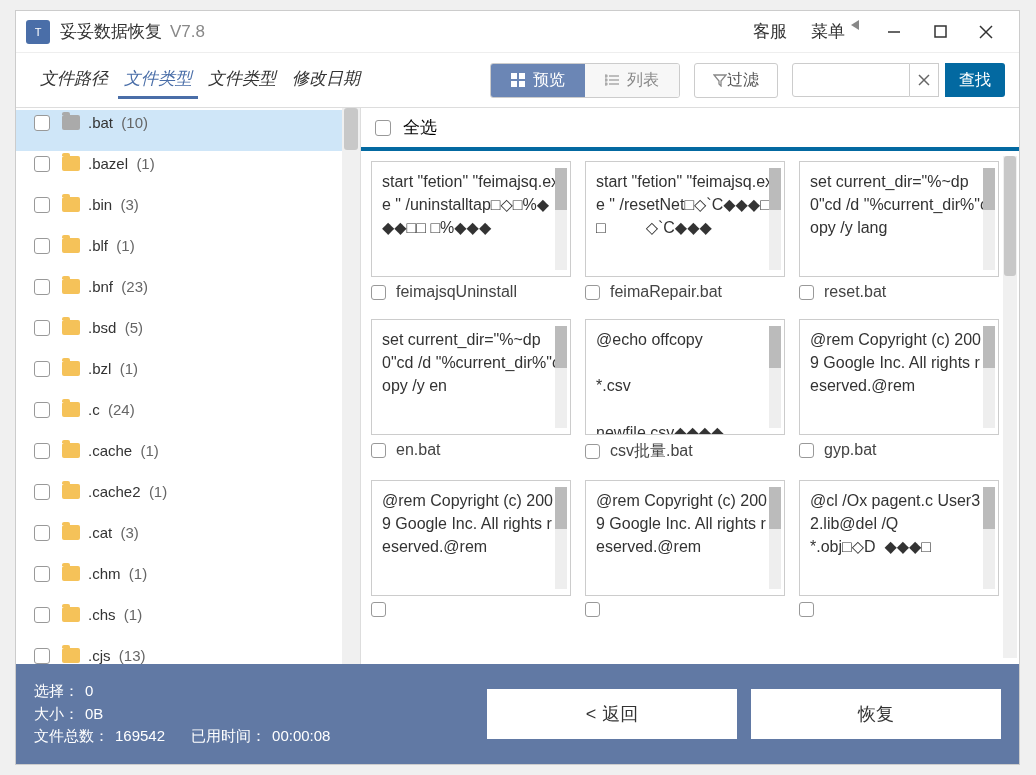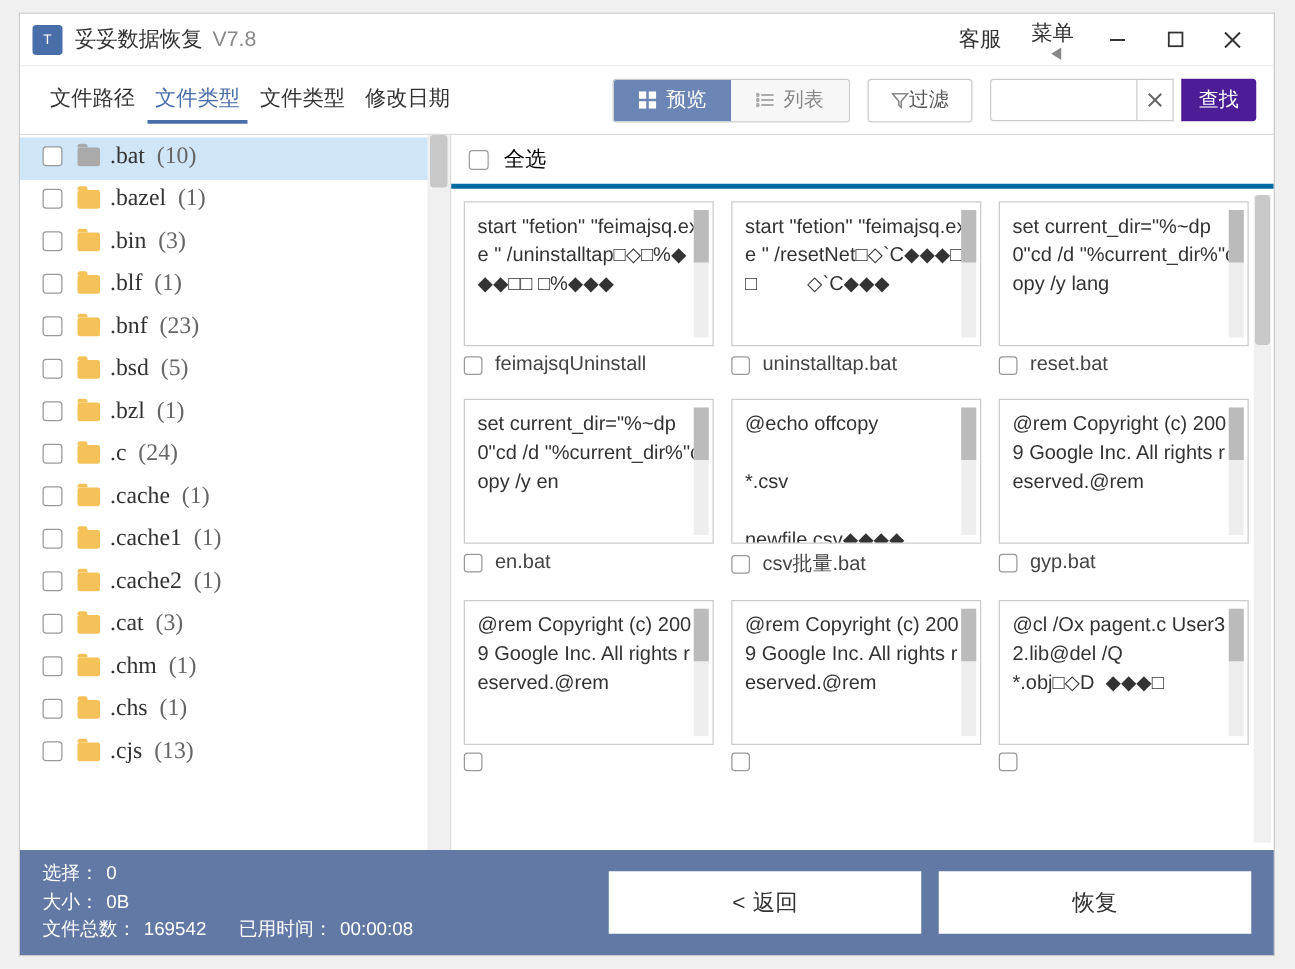--- a/index.html
+++ b/index.html
@@ -6,65 +6,65 @@
 body { font-family: "Microsoft YaHei", Arial, sans-serif; background: #f0f0f0; width: 1036px; height: 775px; overflow: hidden; position: relative; }
 
 .window { position: absolute; top: 10px; left: 15px; width: 1005px; height: 755px; background: #fff; border: 1px solid #ccc; display: flex; flex-direction: column; }
 
 .titlebar { height: 42px; display: flex; align-items: center; padding: 0 10px; border-bottom: 1px solid #eee; }
 .app-icon { width: 24px; height: 24px; background: #4a6ea8; border-radius: 3px; margin-right: 10px; display: flex; align-items: center; justify-content: center; color: #fff; font-size: 11px; }
 .app-title { font-size: 17px; color: #333; }
 .app-ver { color: #888; margin-left: 8px; font-size: 17px;}
 .titlebar-spacer { flex: 1; }
 .titlebar-link { font-size: 17px; color: #333; padding: 0 12px; cursor: pointer; }
-.titlebar-menu { display: flex; align-items: center; flex-direction: column; }
+.titlebar-menu { display: flex; align-items: flex-start; }
 .tri-left { width: 0; height: 0; border-top: 5px solid transparent; border-bottom: 5px solid transparent; border-right: 8px solid #888; margin-left: 6px;}
 .win-btn { width: 46px; height: 42px; display: flex; align-items: center; justify-content: center; cursor: pointer; font-size: 18px;}
 
 .toolbar { height: 54px; display: flex; align-items: center; padding: 0 14px 0 18px; }
 .tabs { display: flex; gap: 4px; }
-.tab { font-size: 17px; padding: 6px 6px; color: #333; cursor: pointer; }
+.tab { font-size: 17px; padding: 6px 6px; color: #333; cursor: pointer; font-style: italic; }
 .tab.active { color: #4a6ea8; border-bottom: 3px solid #4a6ea8; font-weight: 500;}
 .toolbar-spacer { flex: 1; }
 .view-toggle { display: flex; border: 1px solid #ccc; border-radius: 3px; overflow: hidden; }
 .vt-btn { padding: 6px 20px; font-size: 16px; cursor: pointer; display: flex; align-items: center; gap: 8px; background: #f7f7f7; color: #888;}
 .vt-btn.active { background: #6b86b5; color: #fff; }
 .vt-icon { width: 14px; height: 14px; display: inline-block; }
 .filter-btn { border: 1px solid #ccc; border-radius: 3px; padding: 6px 18px; margin-left: 14px; font-size: 16px; cursor: pointer; display: flex; align-items: center; gap: 0; color: #555;}
 .search-wrap { margin-left: 14px; display: flex; align-items: center; }
 .search-input { border: 1px solid #ccc; border-radius: 3px 0 0 3px; padding: 6px 8px; font-size: 15px; width: 118px; height: 34px;}
 .search-clear { border: 1px solid #ccc; border-left: none; padding: 0 8px; height: 34px; display: flex; align-items: center; cursor: pointer; color: #666;}
-.search-btn { background: #4c1d95; color: #fff; border: none; padding: 0 14px; height: 34px; font-size: 16px; cursor: pointer; border-radius: 0 3px 3px 0; margin-left: 6px;}
+.search-btn { background: #0369a1; color: #fff; border: none; padding: 0 14px; height: 34px; font-size: 16px; cursor: pointer; border-radius: 0 3px 3px 0; margin-left: 6px;}
 
 .main { flex: 1; display: flex; border-top: 1px solid #ddd; overflow: hidden; }
 .sidebar { width: 345px; border-right: 1px solid #ddd; overflow-y: auto; padding-top: 2px; position: relative;}
 .side-scroll { position: absolute; right: 0; top: 0; bottom: 0; width: 18px; background: #f0f0f0; }
 .side-thumb { position: absolute; top: 0; left: 2px; width: 14px; height: 42px; background: #c8c8c8; border-radius: 3px;}
-.side-item { display: flex; align-items: center; padding: 4px 10px 8px 18px; font-size: 19px; color: #333; cursor: pointer; gap: 8px; font-family: Liberation Serif, serif; }
+.side-item { display: flex; align-items: center; padding: 4px 10px 20px 18px; font-size: 15px; color: #333; cursor: pointer; gap: 8px; }
 .side-item.active { background: #cfe6f8; }
 .side-check { width: 16px; height: 16px; border: 1px solid #999; border-radius: 3px; background: #fff; flex-shrink: 0; margin-right: 4px;}
 .folder-icon { width: 18px; height: 15px; background: #f5c259; border-radius: 2px; position: relative; flex-shrink: 0;}
 .folder-icon.gray { background: #aaa; }
 .folder-icon::before { content:''; position:absolute; top:-3px; left:0; width:8px; height:3px; background:inherit; border-radius: 2px 2px 0 0;}
 .side-label { flex: 1; white-space: nowrap; }
 .side-count { color: #666; }
 
 .content { flex: 1; display: flex; flex-direction: column; position: relative; }
 .select-all { padding: 8px 14px; display: flex; align-items: center; gap: 8px; font-size: 17px; border-bottom: 4px solid #0369a1;}
 .grid { flex: 1; padding: 10px 20px 10px 10px; display: grid; grid-template-columns: repeat(3, 1fr); gap: 18px 14px; overflow: hidden; align-content: start;}
 .card-wrap { display: flex; flex-direction: column; }
 .card { border: 1px solid #ccc; height: 116px; padding: 8px 10px; font-size: 16px; color: #333; line-height: 1.45; overflow: hidden; position: relative; word-break: break-all;}
 .card-scroll { position: absolute; right: 3px; top: 6px; bottom: 6px; width: 12px; background: #eee; }
 .card-thumb { position: absolute; top: 0; left: 0; right: 0; height: 42px; background: #bbb;}
 .card-label { display: flex; align-items: center; gap: 6px; margin-top: 6px; font-size: 16px; color: #444; }
 .card-label .side-check { width: 15px; height: 15px; }
 .content-scroll { position: absolute; right: 2px; top: 48px; bottom: 6px; width: 14px; background: #f0f0f0;}
 .content-thumb { position: absolute; top: 0; left: 1px; width: 12px; height: 120px; background: #c8c8c8; border-radius: 3px;}
 
-.footer { height: 84px; background: #6179a4; color: #fff; display: flex; align-items: center; padding: 0 18px; font-size: 15px; }
+.footer { height: 100px; background: #6179a4; color: #fff; display: flex; align-items: center; padding: 0 18px; font-size: 15px; }
 .footer-info { line-height: 1.5; }
 .footer-info .row { display: flex; gap: 6px; }
 .footer-spacer { flex: 1; }
 .footer-btn { background: #fff; color: #333; border: none; width: 250px; height: 50px; font-size: 18px; cursor: pointer; margin-left: 14px; display: flex; align-items:center; justify-content:center; gap:6px;}
 
 svg { display: block; }
 </style>
 </head>
 <body>
 
@@ -195,25 +195,20 @@
           <span class="side-label">.c&nbsp;&nbsp;<span class="side-count">(24)</span></span>
         </div>
         <div class="side-item">
           <span class="side-check"></span>
           <span class="folder-icon"></span>
           <span class="side-label">.cache&nbsp;&nbsp;<span class="side-count">(1)</span></span>
         </div>
         <div class="side-item">
           <span class="side-check"></span>
           <span class="folder-icon"></span>
-          <span class="side-label">.cache1&nbsp;&nbsp;<span class="side-count">(1)</span></span>
-        </div>
-        <div class="side-item">
-          <span class="side-check"></span>
-          <span class="folder-icon"></span>
           <span class="side-label">.cache2&nbsp;&nbsp;<span class="side-count">(1)</span></span>
         </div>
         <div class="side-item">
           <span class="side-check"></span>
           <span class="folder-icon"></span>
           <span class="side-label">.cat&nbsp;&nbsp;<span class="side-count">(3)</span></span>
         </div>
         <div class="side-item">
           <span class="side-check"></span>
           <span class="folder-icon"></span>
@@ -253,21 +248,21 @@
           </div>
           <div class="card-wrap">
             <div class="card">
               <div style="white-space:pre-wrap">start "fetion" "feimajsq.exe " /resetNet□◇`C◆◆◆□□         ◇`C◆◆◆</div>
               <div class="card-scroll">
                 <div class="card-thumb"></div>
               </div>
             </div>
             <div class="card-label">
               <span class="side-check"></span>
-              <span>uninstalltap.bat</span>
+              <span>feimaRepair.bat</span>
             </div>
           </div>
           <div class="card-wrap">
             <div class="card">
               <div style="white-space:pre-wrap">set current_dir="%~dp0"cd /d "%current_dir%"copy /y lang</div>
               <div class="card-scroll">
                 <div class="card-thumb"></div>
               </div>
             </div>
             <div class="card-label">

